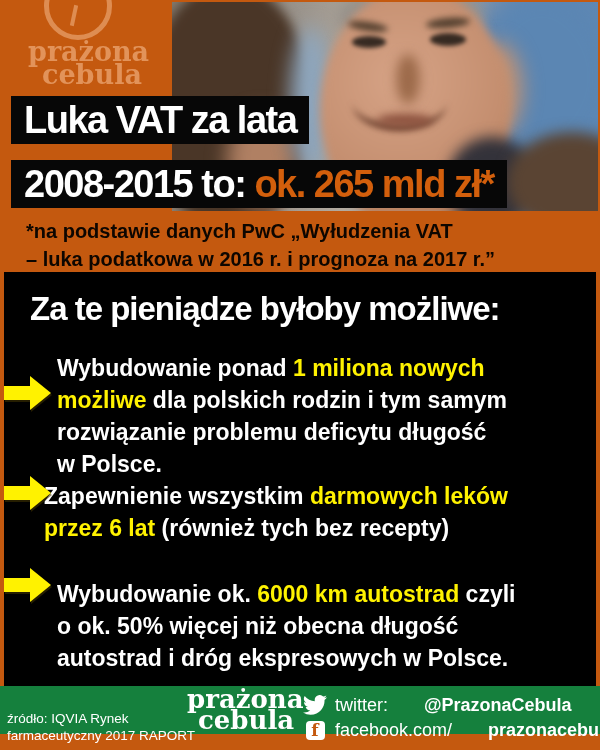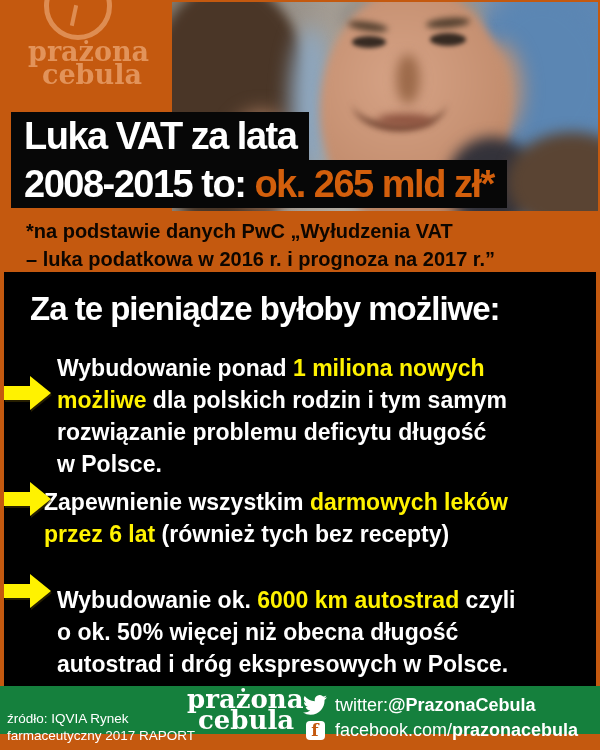--- a/index.html
+++ b/index.html
@@ -36,55 +36,55 @@
   .b-nose{left:224px;top:52px;width:24px;height:50px;background:#9c6a4a;filter:blur(6px);}
   .b-smile{left:180px;top:72px;width:95px;height:50px;border-radius:50%;
     border-bottom:7px solid #6e4331;filter:blur(3px);}
   .b-lip{left:205px;top:112px;width:55px;height:12px;background:#8a4f3c;filter:blur(4px);}
   .b-jacket{left:275px;top:135px;width:90px;height:90px;background:#33323a;filter:blur(7px);}
   .b-head-right{left:335px;top:130px;width:130px;height:100px;background:#5a4433;filter:blur(7px);}
   .b-face-far{left:300px;top:40px;width:50px;height:95px;background:#c29273;filter:blur(10px);}
   
   .headline-box{position:absolute;left:11px;background:#070707;height:48px;line-height:48px;
     padding:0 13px;white-space:nowrap;color:#fff;font-weight:bold;font-size:38px;letter-spacing:-1.5px;}
-  .hb1{top:112px;}
+  .hb1{top:96px;}
   .hb2{top:160px;}
   .hl-orange{color:#D35F0C;}
   
   .note-section{position:absolute;left:0;top:211px;width:600px;height:61px;background:#C4590F;
     color:#0d0600;font-weight:bold;font-size:20px;line-height:28px;padding:6px 0 0 26px;box-sizing:border-box;}
   
   .main-panel{position:absolute;left:4px;top:272px;width:592px;height:414px;background:#000000;}
   .panel-heading{margin:18px 0 0 26px;color:#fff;font-weight:bold;font-size:33px;letter-spacing:-1px;}
   .bullets{position:absolute;left:0;top:78px;width:592px;}
   .bullet{position:relative;padding-left:53px;color:#fff;font-weight:bold;font-size:23px;line-height:32px;}
   .bullet .hl{color:#FFF200;}
   .bullet:nth-of-type(1){margin-top:2px;}
-  .bullet:nth-of-type(2){margin-top:6px;padding-left:40px;}
+  .bullet:nth-of-type(2){margin-top:0;padding-left:40px;}
   .bullet:nth-of-type(3){margin-top:34px;}
   .arrow{position:absolute;left:0;display:flex;align-items:center;width:47px;height:34px;
     filter:drop-shadow(1px 2px 0 rgba(70,55,0,.55));}
   .bullet:nth-of-type(1) .arrow{top:24px;}
   .bullet:nth-of-type(2) .arrow{top:-4px;}
   .bullet:nth-of-type(3) .arrow{top:-10px;}
   .arrow-tail{width:26px;height:14px;background:#FFF200;}
   .arrow-head{width:0;height:0;border-top:17px solid transparent;border-bottom:17px solid transparent;
     border-left:21px solid #FFF200;}
   
   .footer{position:absolute;left:0;top:686px;width:600px;height:48px;background:#15803d;color:#fff;}
   .source{position:absolute;left:7px;top:24px;font-size:13.5px;line-height:17px;color:#fff;}
   .footer-logo{position:absolute;left:187px;top:3px;color:#fff;
     font-family:"DejaVu Serif", serif;font-weight:bold;font-size:26px;line-height:21px;}
   .footer-logo .l2{padding-left:11px;}
   .social{position:absolute;left:302px;top:7px;}
   .social-row{display:flex;align-items:center;height:24px;margin-bottom:1px;font-size:18px;}
   .social-icon{width:26px;margin-right:7px;display:flex;justify-content:center;align-items:center;}
   .fb-badge{width:19px;height:19px;background:#fff;border-radius:4px;color:#C4590F;
     font-weight:bold;font-size:17px;line-height:19px;text-align:center;font-family:"DejaVu Serif",serif;}
-  .handle{font-weight:bold;}
+  .handle{font-weight:bold;margin-left:36px;}
 </style>
 </head>
 <body>
 
 <div class="poster">
 
   <div class="top-section">
     <div class="logo-block">
       <div class="logo-ring"></div>
       <div class="logo-needle"></div>

